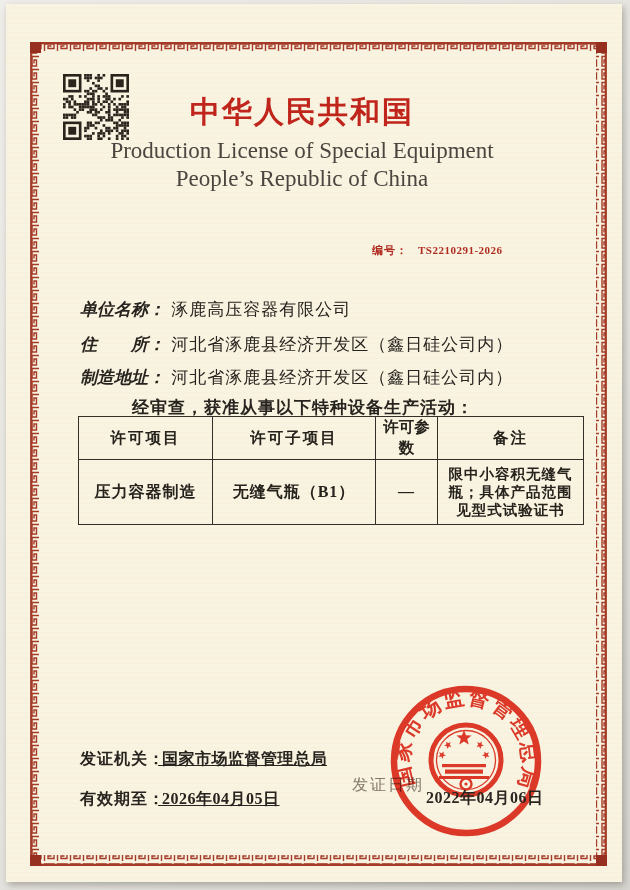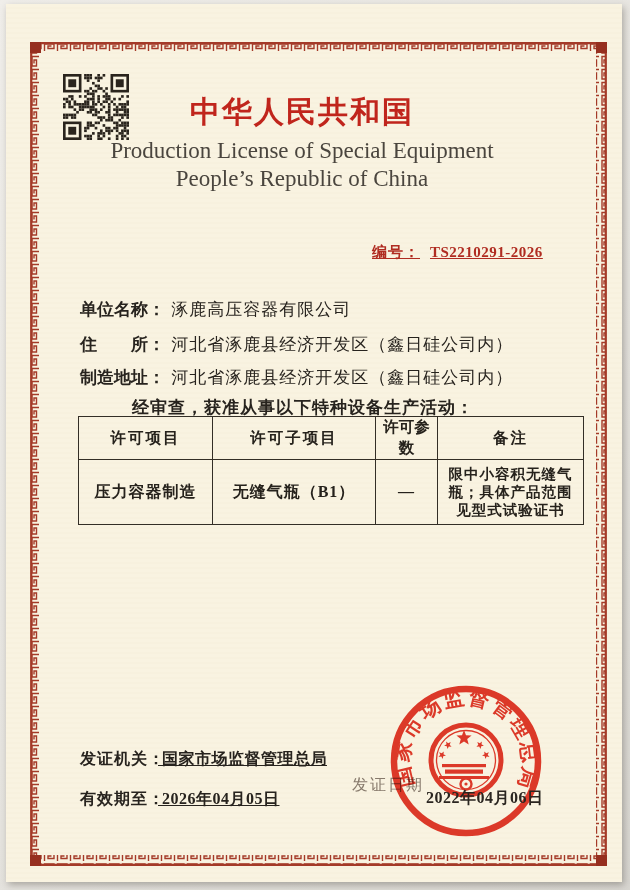--- a/index.html
+++ b/index.html
@@ -12,25 +12,25 @@
     position:absolute;left:6px;top:4px;width:616px;height:878px;
     background:repeating-linear-gradient(0deg,#f9f3e1 0px,#f9f3e1 3px,#f6efdb 4px,#f9f3e1 5px);
     box-shadow:2px 3px 7px rgba(60,55,45,.35);
   }
   .frame{position:absolute;left:24px;top:38px;}
   .qr{position:absolute;left:57px;top:70px;width:66px;height:66px;}
   .title-block{position:absolute;left:0;top:88px;width:592px;text-align:center;}
   .title-cn{font-size:30px;font-weight:bold;color:#c0251c;letter-spacing:2px;line-height:39px;
     font-family:"Liberation Serif","DejaVu Sans",serif;}
   .title-en{font-size:23px;color:#4a453e;line-height:28px;font-family:"Liberation Serif",serif;}
-  .license-no{position:absolute;left:366px;top:239px;font-size:15px;font-weight:bold;color:#b02c21;
-    letter-spacing:1px;white-space:nowrap;text-decoration:underline;}
+  .license-no{position:absolute;left:366px;top:239px;font-size:11px;font-weight:bold;color:#b02c21;
+    letter-spacing:1px;white-space:nowrap;}
   .license-no .num{font-weight:bold;margin-left:10px;letter-spacing:.5px;}
   .info-line{position:absolute;left:74px;font-size:17px;color:#27231e;white-space:nowrap;}
-  .info-line .lab{font-weight:600;display:inline-block;width:86px;}
+  .info-line .lab{font-weight:600;display:inline-block;width:86px;font-style:italic;}
   .info-line .val{font-weight:500;margin-left:1px;letter-spacing:1px;}
   .note-line{position:absolute;left:102px;top:392px;font-size:17px;font-weight:600;color:#27231e;letter-spacing:1px;margin-left:24px;}
   table.lic{position:absolute;left:72px;top:412px;width:505px;border-collapse:collapse;table-layout:fixed;
     font-size:16px;color:#26221c;}
   table.lic th,table.lic td{border:1.4px solid #332e26;padding:0 3px;text-align:center;font-weight:600;}
   table.lic th{height:28px;letter-spacing:2px;font-size:15.5px;}
   table.lic td{height:64px;letter-spacing:1px;}
   td.remark{font-size:14.5px;line-height:18px;text-align:left;letter-spacing:0;font-weight:600;padding:2px 2px;}
   .footer-line{position:absolute;left:74px;font-size:16px;color:#27231e;white-space:nowrap;text-decoration:underline;}
   .footer-line .lab{font-weight:600;display:inline-block;width:78px;letter-spacing:1px;}

